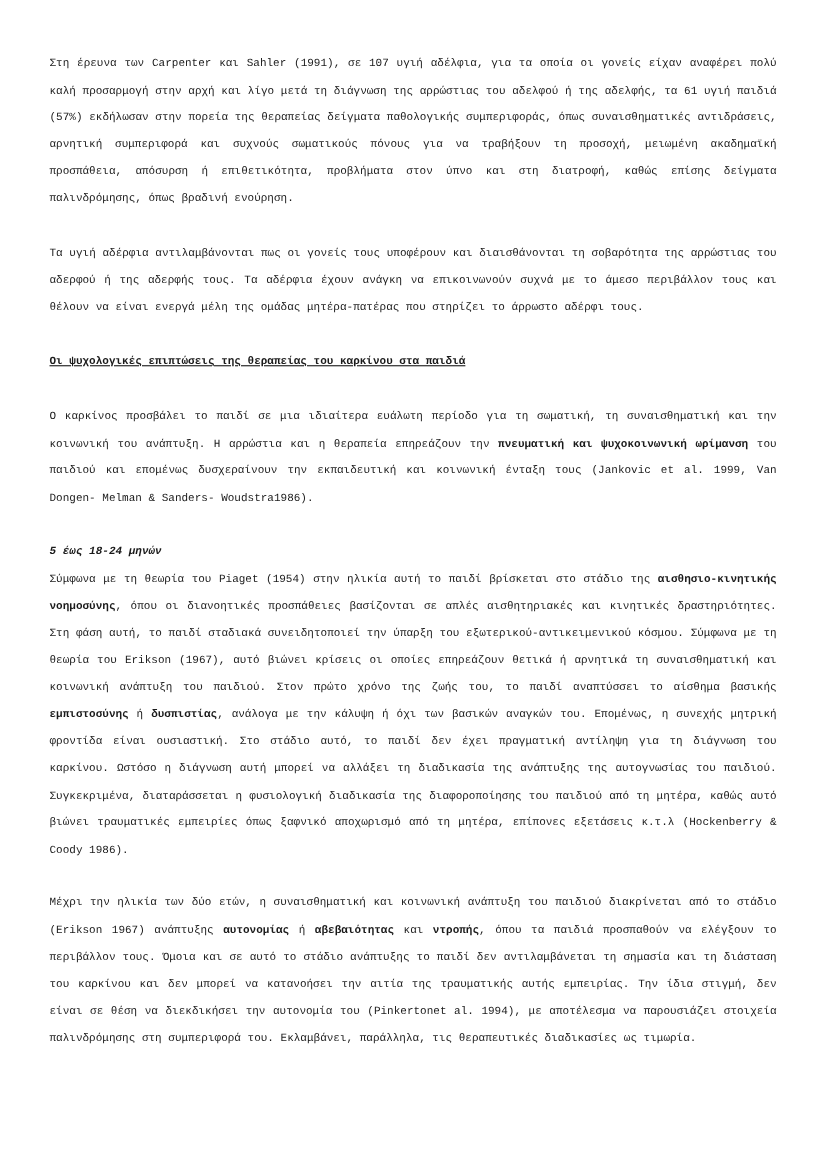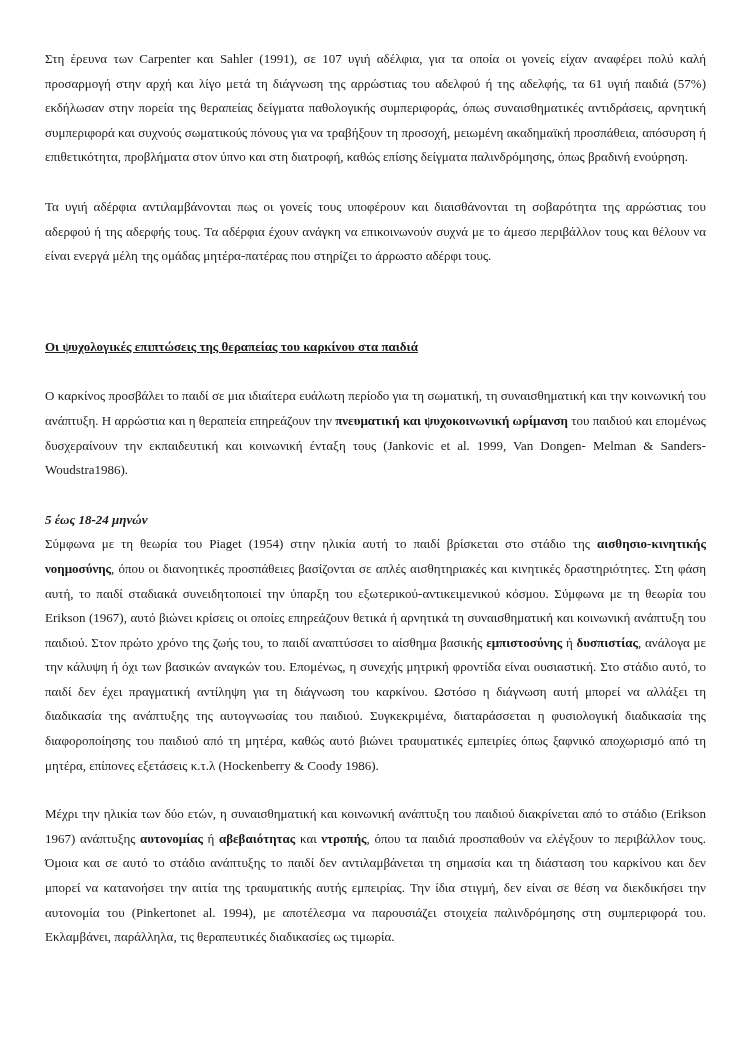--- a/index.html
+++ b/index.html
@@ -1,25 +1,25 @@
 <!DOCTYPE html>
 <html><head>
   <meta charset="utf-8">
   <style>
     html, body { margin: 0; padding: 0; background: #ffffff; }
     body { width: 750px; height: 1060px; position: relative; overflow: hidden; }
     .page {
       position: absolute; left: 45px; top: 47px; width: 661px;
-      font-family: Liberation Serif, serif;
-      font-size: 13px; line-height: 24.6px; color: #1a1a1a;
+      font-family: Liberation Mono, monospace;
+      font-size: 10px; line-height: 24.6px; color: #1a1a1a;
     }
     p { margin: 0; text-align: justify; }
     .gap-lg { height: 25px; }
     .gap-sm { height: 24px; }
-    .heading { font-weight: bold; text-decoration: underline; margin-top: 41px; }
+    .heading { font-weight: bold; text-decoration: underline; }
     .subheading { font-weight: bold; font-style: italic; }
     b { font-weight: bold; }
   </style>
 </head>
 <body>
 
 <div class="page">
 
   <p>Στη έρευνα των Carpenter και Sahler (1991), σε 107 υγιή αδέλφια, για τα οποία οι γονείς είχαν αναφέρει πολύ καλή προσαρμογή στην αρχή και λίγο μετά τη διάγνωση της αρρώστιας του αδελφού ή της αδελφής, τα 61 υγιή παιδιά (57%) εκδήλωσαν στην πορεία της θεραπείας δείγματα παθολογικής συμπεριφοράς, όπως συναισθηματικές αντιδράσεις, αρνητική συμπεριφορά και συχνούς σωματικούς πόνους για να τραβήξουν τη προσοχή, μειωμένη ακαδημαϊκή προσπάθεια, απόσυρση ή επιθετικότητα, προβλήματα στον ύπνο και στη διατροφή, καθώς επίσης δείγματα παλινδρόμησης, όπως βραδινή ενούρηση.</p>
 

